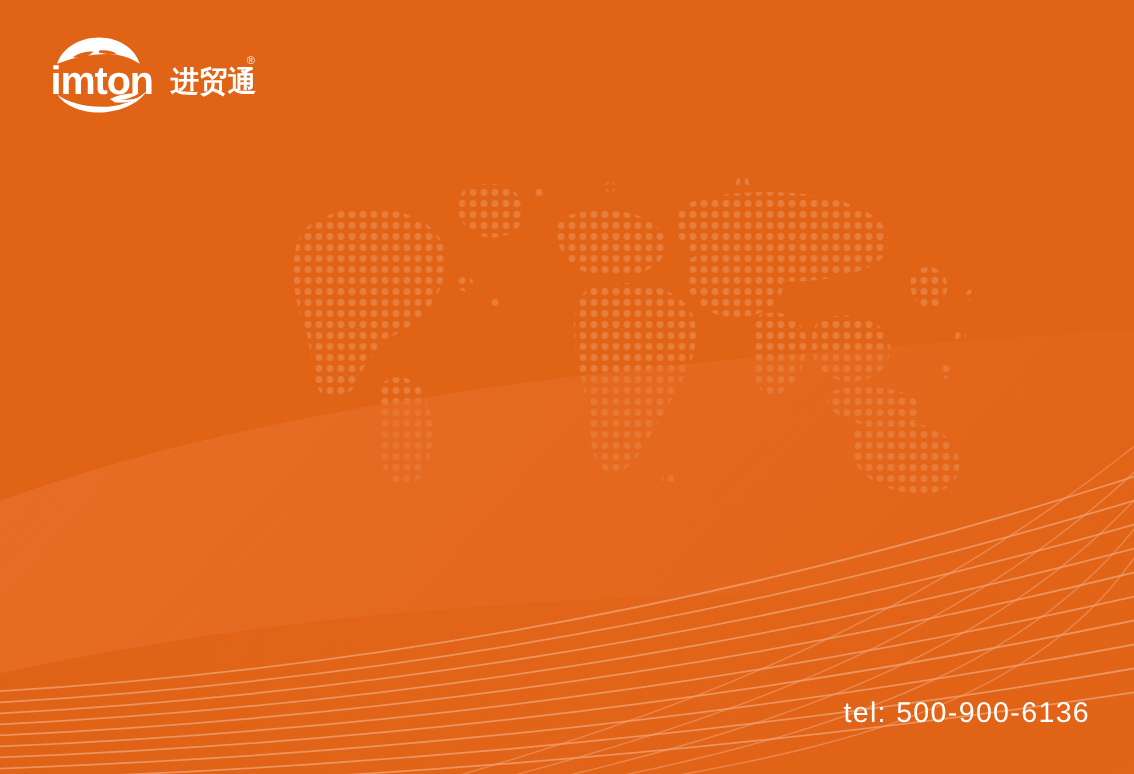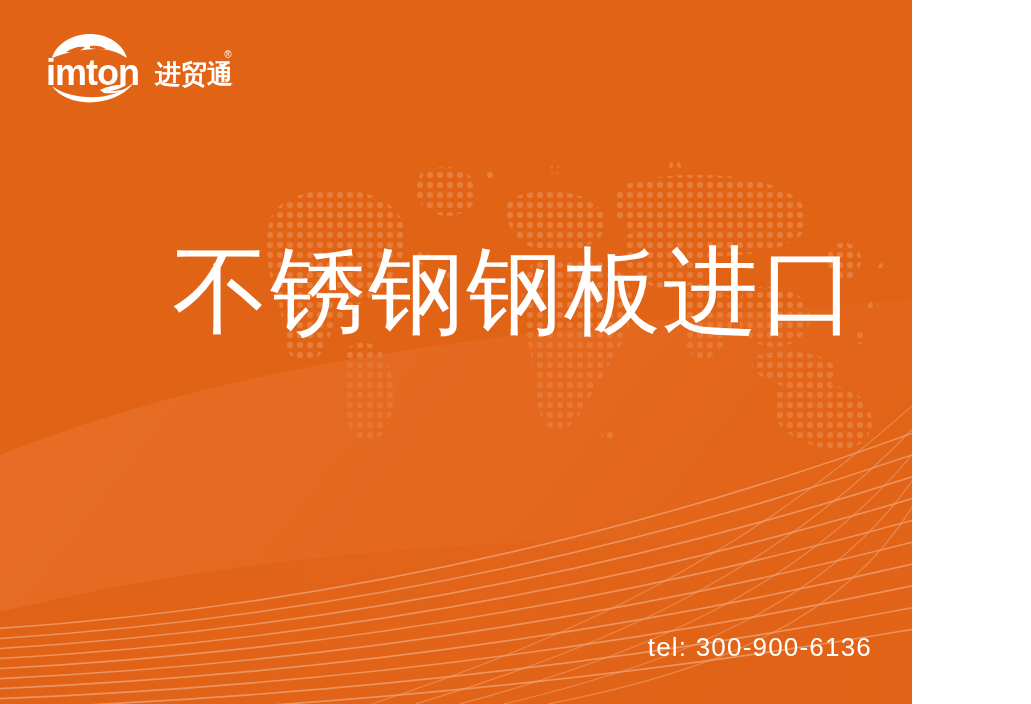--- a/index.html
+++ b/index.html
@@ -2,21 +2,21 @@
 <html><head>
 <meta charset="utf-8">
 <style>
   html, body {
     margin: 0;
     padding: 0;
     background: #ffffff;
   }
   #banner {
     position: relative;
-    width: 912px;
+    width: 1031px;
     height: 704px;
     overflow: hidden;
     background: #e16316;
     font-family: "Liberation Sans", "DejaVu Sans", sans-serif;
     -webkit-font-smoothing: antialiased;
   }
 
   
   .layer {
     position: absolute;
@@ -207,18 +207,17 @@
     </g>
 
     <text x="8" y="57" font-family="'Liberation Sans','DejaVu Sans',sans-serif" font-size="36" font-weight="bold" fill="#ffffff" letter-spacing="-1">imton</text>
 
     <text x="117" y="55" font-family="'Liberation Sans','DejaVu Sans',sans-serif" font-size="26" font-weight="bold" fill="#ffffff" letter-spacing="0">进贸通</text>
 
     <text x="190" y="30" font-family="'Liberation Sans','DejaVu Sans',sans-serif" font-size="10" fill="#ffffff" text-anchor="middle">®</text>
   </svg>
 
   <div id="headline">
-    <span class="hl-line">不锈钢钢板进口</span>
   </div>
 
-  <div id="tel">tel: 300-900-6136</div>
+  <div id="tel">tel: 500-900-6136</div>
 
 </div>
 
 </body></html>

